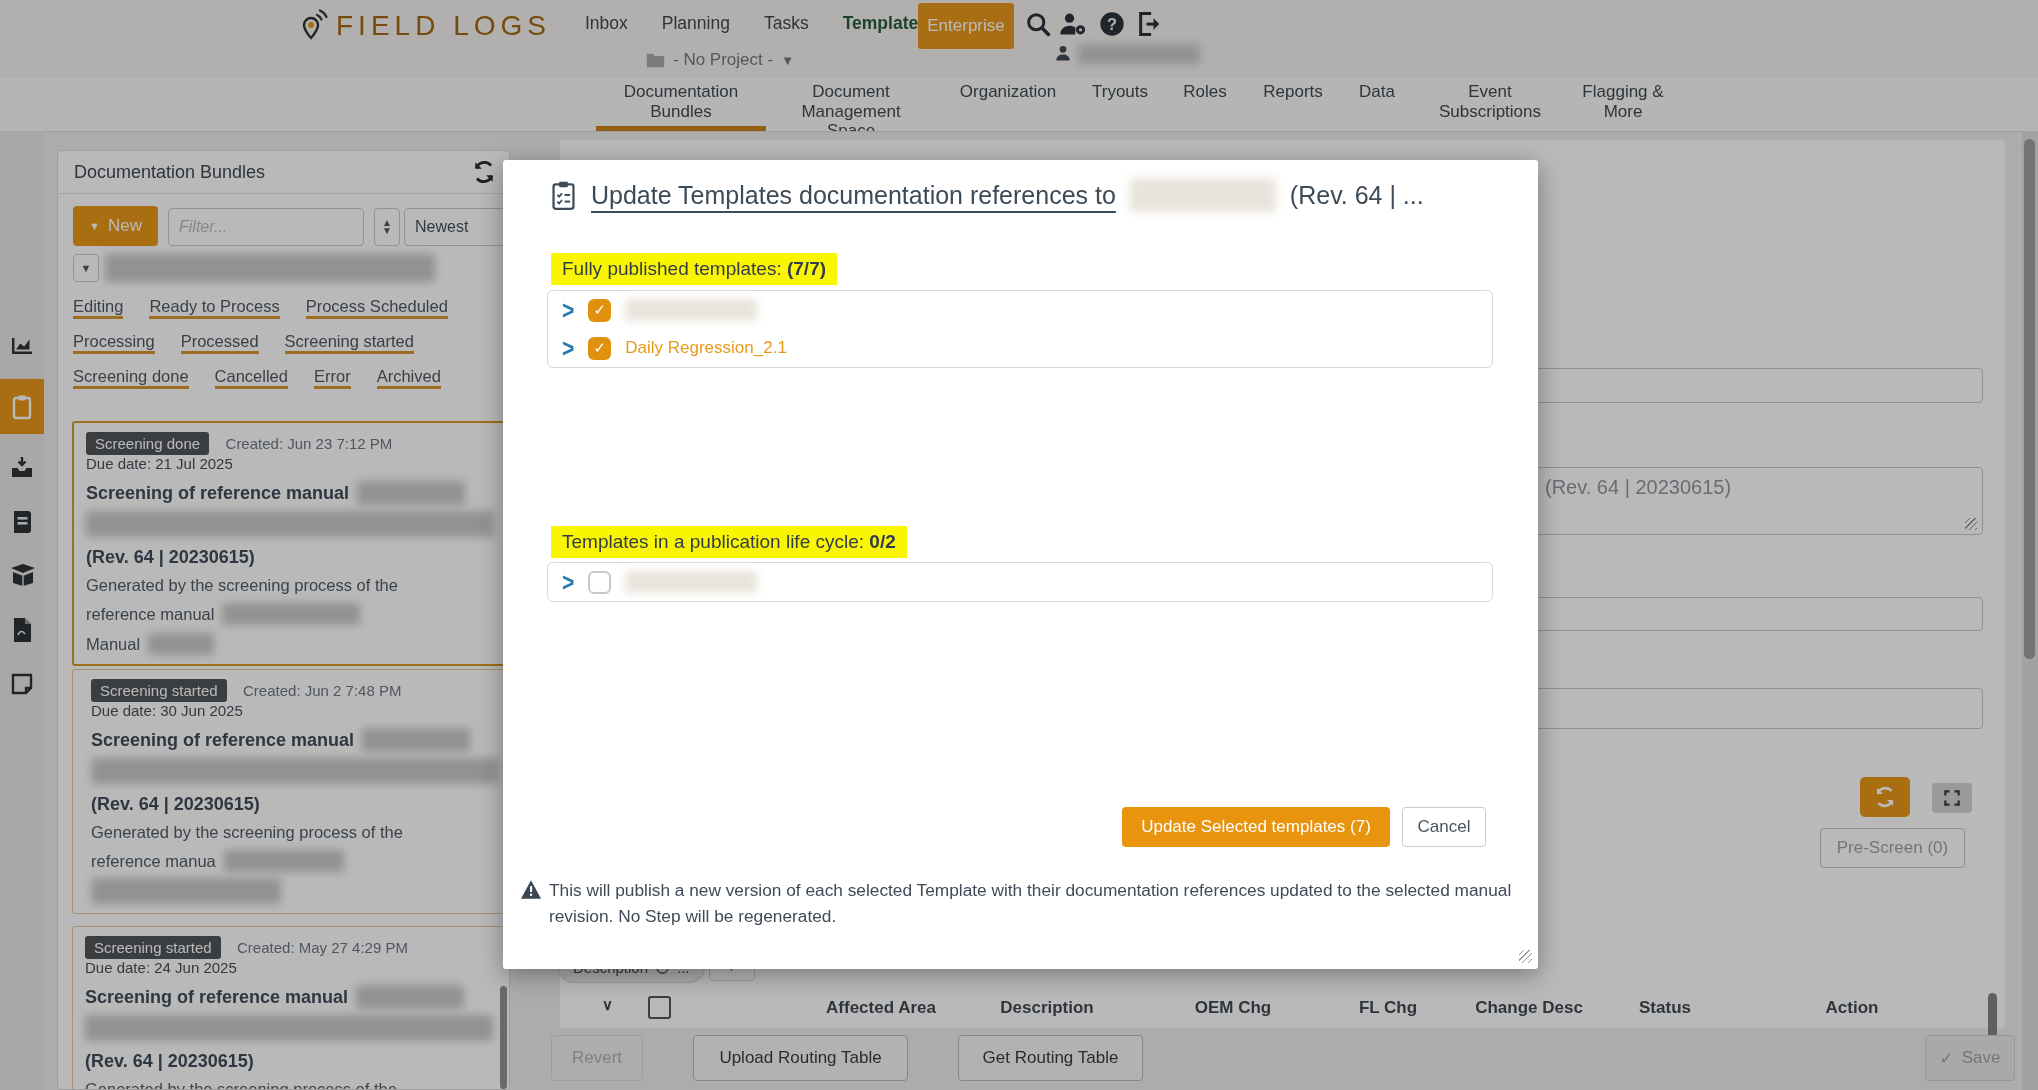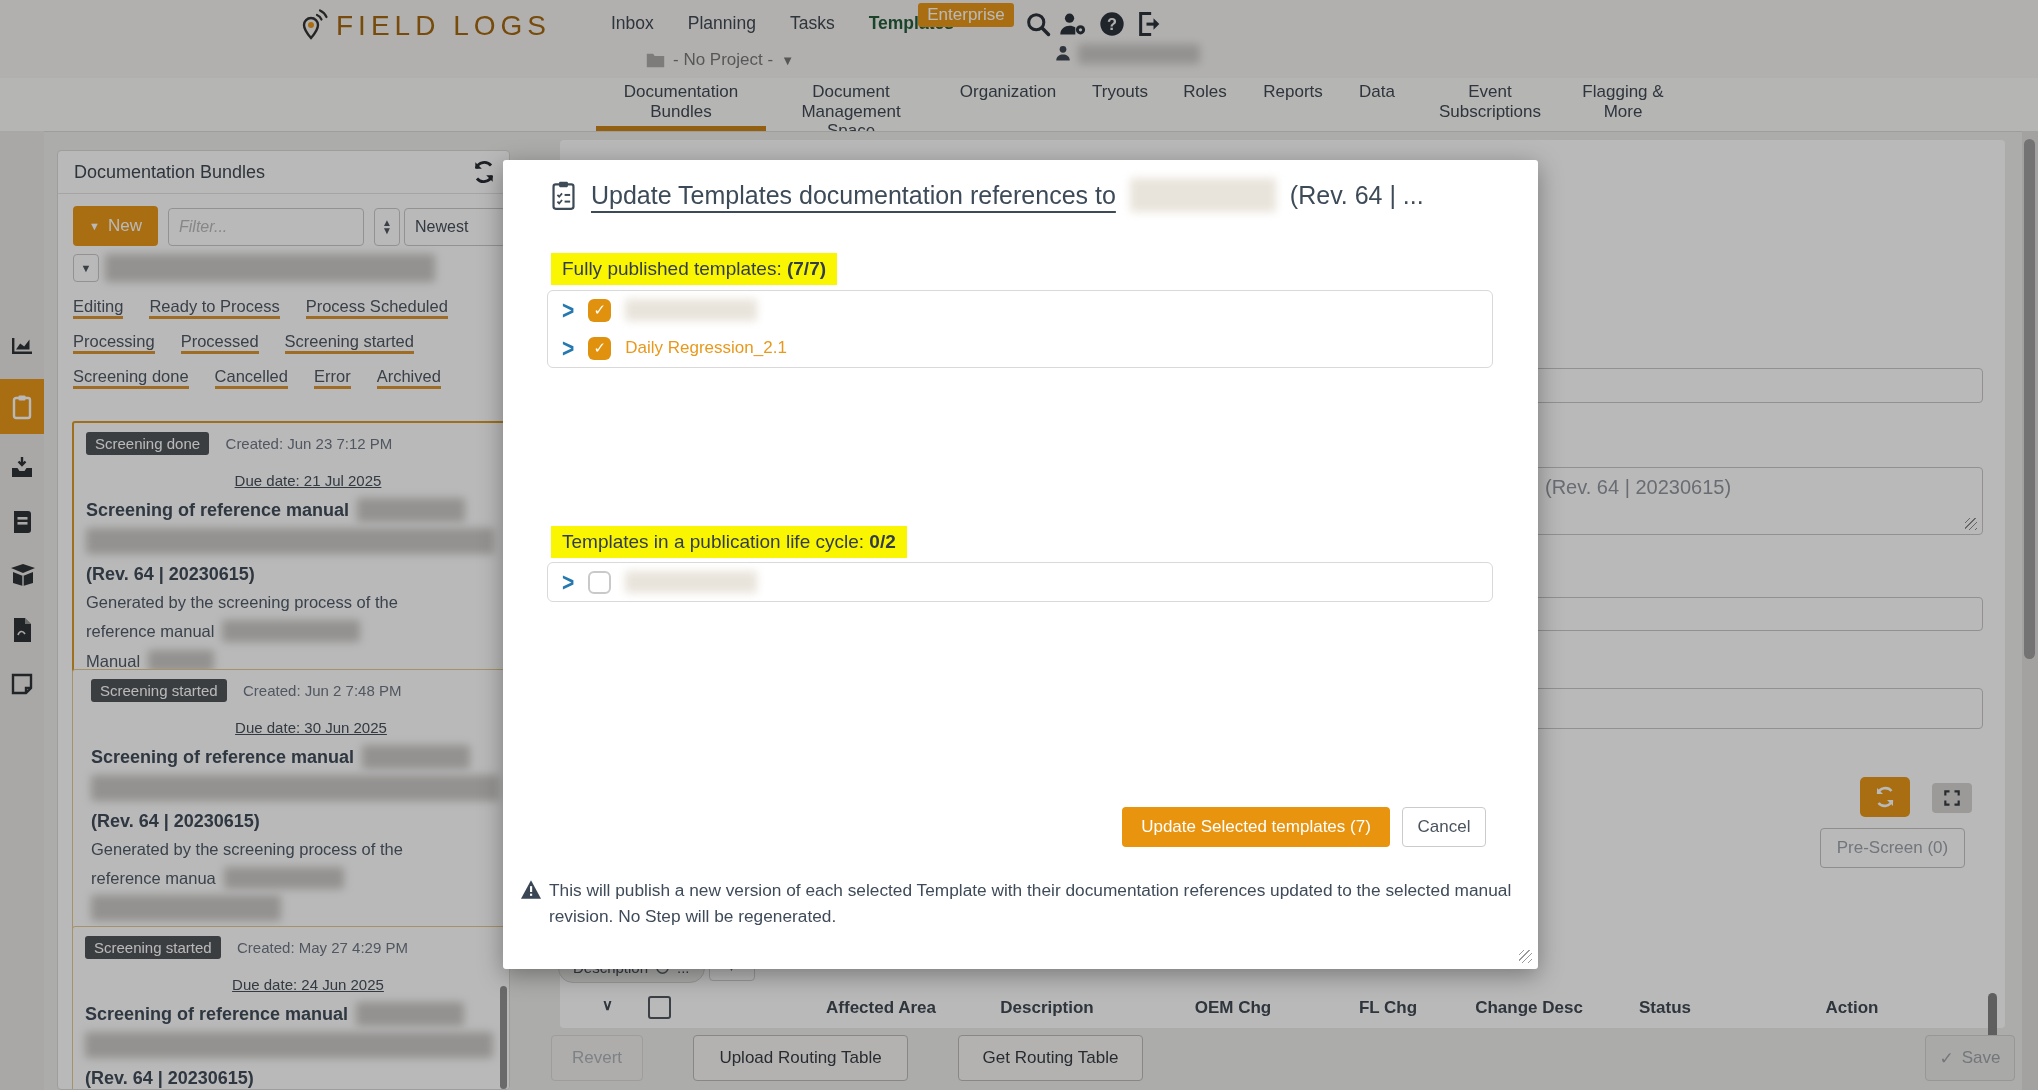--- a/index.html
+++ b/index.html
@@ -5,24 +5,24 @@
   html,body{margin:0;padding:0;background:#888;}
   .stage{position:relative;width:2038px;height:1090px;overflow:hidden;
          font-family:"Liberation Sans",sans-serif;background:#edecea;color:#3a434d;}
   .abs{position:absolute;}
   svg{display:block;}
 
   
   .hdr{position:absolute;left:0;top:0;width:2038px;height:78px;background:#f4f3f1;}
   .logo-text{position:absolute;left:336px;top:10px;font-size:28px;font-weight:300;
              letter-spacing:5px;color:#a16207;}
-  .topnav{position:absolute;left:611px;top:13px;display:flex;gap:34px;font-size:17.5px;color:#39424b;}
+  .topnav{position:absolute;left:585px;top:13px;display:flex;gap:34px;font-size:17.5px;color:#39424b;}
   .topnav .nav-item{cursor:pointer;}
   .nav-active{color:#1e5632;font-weight:600;}
-  .btn-enterprise{position:absolute;left:918px;top:3px;width:96px;height:24px;
+  .btn-enterprise{position:absolute;left:918px;top:3px;width:96px;height:46px;
       background:#e8940f;color:#fff;font-size:17px;border:none;border-radius:3px;
       display:flex;align-items:center;justify-content:center;}
   .hdr-icon{position:absolute;top:10px;color:#242c34;}
   .proj-row{position:absolute;left:646px;top:50px;display:flex;align-items:center;gap:8px;
             font-size:17px;color:#737373;}
   .redact{background:#c9c7c4;border-radius:3px;filter:blur(4px);}
   .redact-light{background:#e9e4db;border-radius:3px;filter:blur(4px);}
 
   
   .tabbar{position:absolute;left:0;top:78px;width:2038px;height:53px;background:#faf9f8;
@@ -63,21 +63,21 @@
          column-gap:26px;row-gap:13px;}
   .chip{font-size:16.5px;color:#49525c;border-bottom:3px solid #d8912c;cursor:pointer;}
 
   .card{position:absolute;left:14px;width:472px;background:#fff;border-radius:3px;
         box-sizing:border-box;padding:9px 12px;}
   .card-sel{border:2px solid #d8961f;}
   .card-norm{border:1px solid #e4c78e;}
   .badge{display:inline-block;background:#4b4f54;color:#fff;font-size:15px;border-radius:3px;
          padding:3px 9px;}
   .created{font-size:15px;color:#6a7380;margin-left:12px;}
-  .due{font-size:15px;color:#3f4953;text-decoration:underline;margin-top:17px;text-align:center;}
+  .due{font-size:15px;color:#3f4953;margin-top:0;}
   .card-title{font-size:18px;font-weight:bold;color:#3a4654;margin-top:9px;display:flex;
               align-items:center;gap:8px;}
   .blur-line{height:26px;margin-top:6px;}
   .rev{font-size:18px;font-weight:bold;color:#3a4654;margin-top:10px;}
   .body-ln{font-size:16.5px;color:#4a5562;margin-top:8px;display:flex;align-items:center;gap:8px;}
   .panel-scroll{position:absolute;right:2px;top:835px;width:7px;height:103px;background:#8f8f8f;
                 border-radius:4px;}
 
   
   .main{position:absolute;left:560px;top:140px;width:1445px;height:888px;background:#fff;border-radius:4px;}

